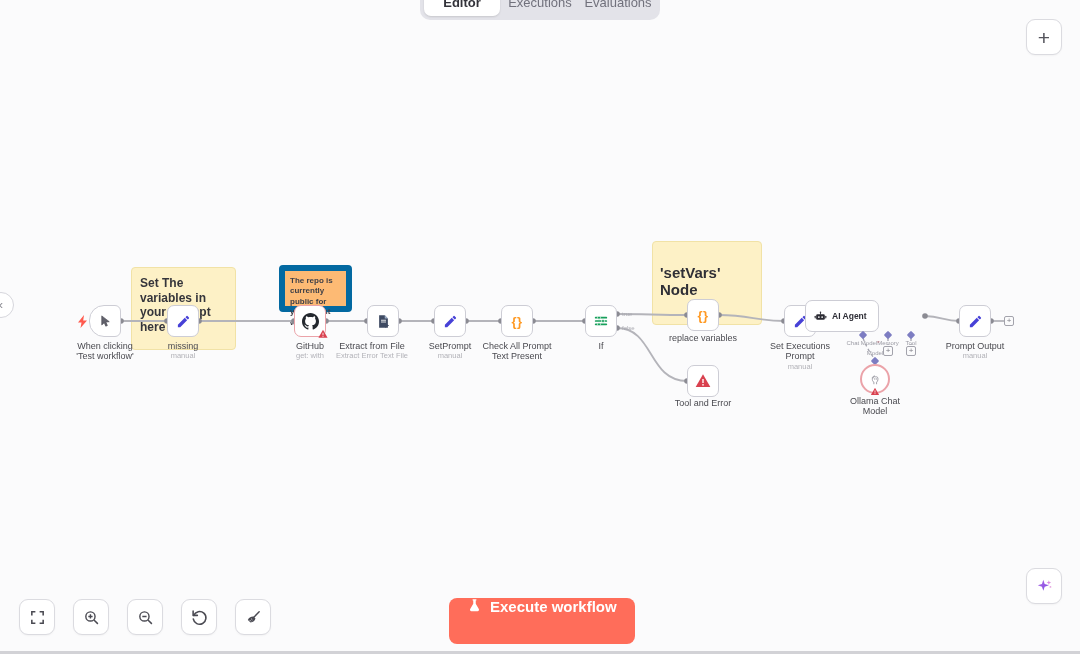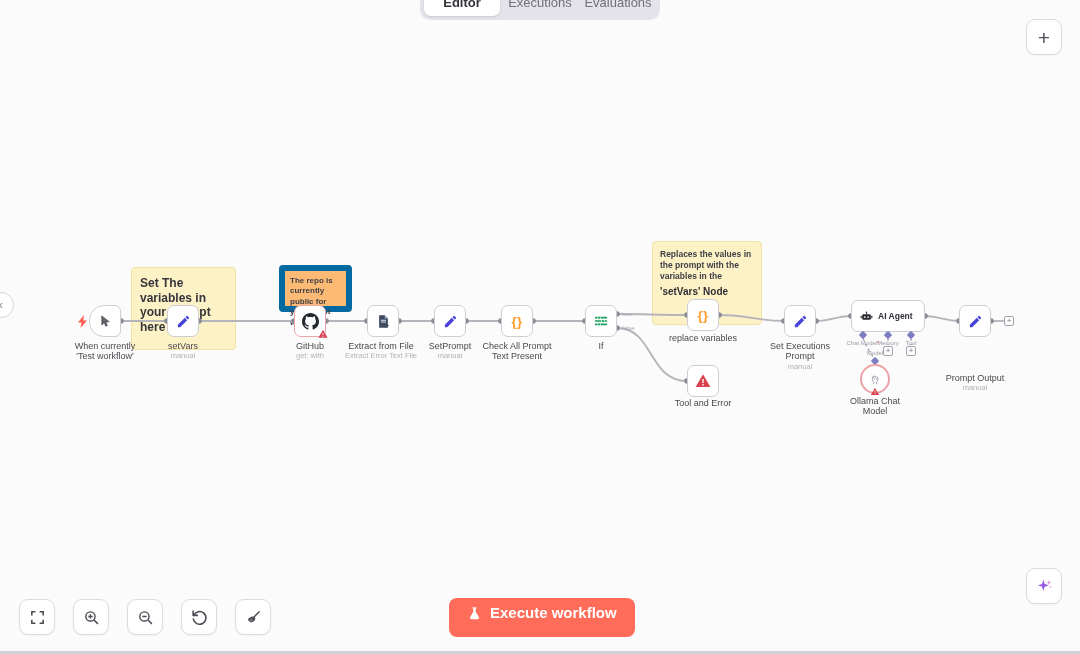--- a/index.html
+++ b/index.html
@@ -15,32 +15,32 @@
     font-size:13px; color:#71717c; border-radius:7px; cursor:pointer; white-space:nowrap; }
   .tab.active { background:#ffffff; color:#33333a; font-weight:600; box-shadow:0 1px 2px rgba(0,0,0,.12); }
 
   
   .icon-btn { position:absolute; width:36px; height:36px; background:#fff; border:1px solid #dbdbe0;
     border-radius:9px; display:flex; align-items:center; justify-content:center; cursor:pointer;
     box-shadow:0 1px 2px rgba(0,0,0,.04); z-index:6; }
   .plus-glyph { font-size:21px; color:#54545c; font-weight:400; line-height:1; }
 
   
-  .execute-btn { position:absolute; left:449px; top:598px; height:39px; padding:16px 18px;
+  .execute-btn { position:absolute; left:449px; top:598px; height:46px; padding:0 18px;
     background:#ff6d5a; border:none; border-radius:8px; color:#fff; font-size:15px; font-weight:600;
-    display:flex; align-items:flex-end; gap:8px; cursor:pointer; z-index:6; font-family:inherit; }
+    display:flex; align-items:flex-start; gap:8px; cursor:pointer; z-index:6; font-family:inherit; }
 
   
   .sticky { position:absolute; border-radius:4px; z-index:1; }
   .sticky.yellow { background:#fdf1c6; border:1px solid #f1e2a6; }
   .sticky.blue   { background:#fdba74; border:6px solid #0369a1;margin-left:8px; }
   .sticky.red    { background:#f8d7d4; border:1px solid #efc3c0; }
   .sticky-text-lg { font-size:12px; font-weight:600; color:#35353b; line-height:1.22; }
   .sticky-text-sm { font-size:8px; font-weight:600; color:#3e3f47; line-height:1.3; }
-  .sticky-head { font-size:10px; font-weight:700; color:#2f2f36; line-height:1.1; margin-top:4px; }
+  .sticky-head { font-size:15px; font-weight:700; color:#2f2f36; line-height:1.1; margin-top:16px; }
 
   
   .node { position:absolute; width:32px; height:32px; background:#fff; border:1.6px solid #cdcdd5;
     border-radius:7px; display:flex; align-items:center; justify-content:center; z-index:3; cursor:pointer; }
   .node.error { border-color:#eba3a9; }
   .node.trigger { border-radius:15px 6px 6px 15px; }
   .node.wide { width:74px; height:32px; justify-content:flex-start; padding-left:8px; gap:5px; }
   .node.round { width:30px; height:30px; border-radius:50%; border-width:2px; }
   .node-label { position:absolute; transform:translateX(-50%); text-align:center; z-index:3;
     font-size:9px; color:#4a4a50; line-height:1.15; pointer-events:none; }
@@ -79,21 +79,20 @@
     <span>‹</span>
   </div>
 
   <div class="sticky yellow" style="left:131px; top:267px; width:105px; height:83px; padding:8px;">
     <div class="sticky-text-lg">Set The variables in your prompt here</div>
   </div>
   <div class="sticky blue" style="left:271px; top:265px; width:73px; height:47px; padding:5px;">
     <div class="sticky-text-sm">The repo is currently public for you to test with</div>
   </div>
   <div class="sticky yellow" style="left:652px; top:241px; width:110px; height:84px; padding:7px;">
-    <div class="sticky-text-sm" style="font-size:8.5px;">Replaces the values in the prompt with the variables in the</div>
     <div class="sticky-head">'setVars' Node</div>
   </div>
 
   <svg width="1080" height="654" style="position:absolute; left:0; top:0; z-index:2; pointer-events:none;">
     <g stroke="#b4b4ba" stroke-width="1.8" fill="none">
       <path d="M121,321 H167"></path>
         <path d="M199,321 H294"></path>
         <path d="M326,321 H367"></path>
       <path d="M399,321 H434"></path>
         <path d="M466,321 H501"></path>
@@ -138,29 +137,29 @@
   </svg>
 
   <svg width="9" height="13" viewBox="0 0 9 13" style="position:absolute; left:78px; top:315px; z-index:3;">
     <path d="M6 0 L0 7.5 H3.5 L2.5 13 L9 5.5 H5.2 Z" fill="#ff5a4e"></path>
   </svg>
   <div class="node trigger" style="left:89px; top:305px;">
     <svg viewBox="0 0 24 24" width="15">
       <path fill="#62626c" stroke="#45454e" stroke-width="1" d="M6 3l0 14.5 4-3.6 2.4 5.6 2.6-1.1-2.4-5.5 5.4-.6z"></path>
     </svg>
   </div>
-  <div class="node-label" style="left:105px; top:341px; width:72px;">When currently 'Test workflow'</div>
+  <div class="node-label" style="left:105px; top:341px; width:72px;">When clicking 'Test workflow'</div>
 
   <div class="node" style="left:167px; top:305px;">
     <svg viewBox="0 0 24 24" width="15">
       <path fill="#4741d7" d="M3 17.25V21h3.75L17.8 9.94l-3.75-3.75L3 17.25zM20.7 7.04c.39-.39.39-1.02 0-1.41l-2.34-2.34a1 1 0 0 0-1.41 0l-1.83 1.83 3.75 3.75 1.83-1.83z"></path>
     </svg>
   </div>
   <div class="node-label" style="left:183px; top:341px; width:70px;">
-    <span>setVars</span>
+    <span>missing</span>
     <div class="node-sub">manual</div>
   </div>
 
   <div class="node error" style="left:294px; top:305px;">
     <svg viewBox="0 0 24 24" width="17">
       <path fill="#24292f" d="M12 0C5.37 0 0 5.37 0 12c0 5.3 3.44 9.8 8.2 11.39.6.11.82-.26.82-.58v-2.23c-3.34.73-4.03-1.61-4.03-1.61-.55-1.39-1.33-1.76-1.33-1.76-1.09-.74.08-.73.08-.73 1.2.09 1.84 1.24 1.84 1.24 1.07 1.83 2.8 1.3 3.49 1 .11-.78.42-1.31.76-1.61-2.66-.3-5.47-1.33-5.47-5.93 0-1.31.47-2.38 1.24-3.22-.12-.3-.54-1.52.12-3.18 0 0 1-.32 3.3 1.23.96-.27 1.98-.4 3-.4s2.04.13 3 .4c2.28-1.55 3.29-1.23 3.29-1.23.65 1.66.24 2.88.12 3.18.77.84 1.23 1.91 1.23 3.22 0 4.61-2.8 5.62-5.47 5.92.43.37.81 1.1.81 2.22v3.29c0 .32.22.7.83.58C20.57 21.8 24 17.3 24 12c0-6.63-5.37-12-12-12z"></path>
     </svg>
     <svg viewBox="0 0 24 24" width="10" class="warn-badge" style="right:-3px; bottom:-3px;">
       <path fill="#d9414f" d="M12 2L23 21H1z"></path>
         <rect x="11" y="9" width="2" height="6" fill="#fff"></rect>
@@ -173,21 +172,21 @@
   </div>
 
   <div class="node" style="left:367px; top:305px;">
     <svg viewBox="0 0 24 24" width="15">
       <path fill="#3f4b63" d="M5 2h9l5 5v15H5z"></path>
       <path fill="#9fb0c8" d="M14 2l5 5h-5z"></path>
       <path fill="#fff" d="M8 9h8v1.6H8zM8 12h8v1.6H8z" opacity=".85"></path>
       <path fill="#3f4b63" d="M14.5 15l6.5 3.5L14.5 22z"></path>
     </svg>
   </div>
-  <div class="node-label" style="left:381px; top:341px; width:80px;">
+  <div class="node-label" style="left:372px; top:341px; width:80px;">
     <span>Extract from File</span>
     <div class="node-sub">Extract Error Text File</div>
   </div>
 
   <div class="node" style="left:434px; top:305px;">
     <svg viewBox="0 0 24 24" width="15">
       <path fill="#4741d7" d="M3 17.25V21h3.75L17.8 9.94l-3.75-3.75L3 17.25zM20.7 7.04c.39-.39.39-1.02 0-1.41l-2.34-2.34a1 1 0 0 0-1.41 0l-1.83 1.83 3.75 3.75 1.83-1.83z"></path>
     </svg>
   </div>
   <div class="node-label" style="left:450px; top:341px; width:70px;">
@@ -233,21 +232,21 @@
   <div class="node" style="left:784px; top:305px;">
     <svg viewBox="0 0 24 24" width="15">
       <path fill="#4741d7" d="M3 17.25V21h3.75L17.8 9.94l-3.75-3.75L3 17.25zM20.7 7.04c.39-.39.39-1.02 0-1.41l-2.34-2.34a1 1 0 0 0-1.41 0l-1.83 1.83 3.75 3.75 1.83-1.83z"></path>
     </svg>
   </div>
   <div class="node-label" style="left:800px; top:341px; width:90px;">
     <span>Set Executions Prompt</span>
     <div class="node-sub">manual</div>
   </div>
 
-  <div class="node wide" style="left:851px; top:300px;">
+  <div class="node wide" style="left:805px; top:300px;">
     <svg viewBox="0 0 24 24" width="13">
       <rect x="4" y="8" width="16" height="10" rx="2.5" fill="#2a2a32"></rect>
       <circle cx="9" cy="13" r="1.6" fill="#fff"></circle>
         <circle cx="15" cy="13" r="1.6" fill="#fff"></circle>
       <rect x="11.2" y="4.5" width="1.6" height="4" fill="#2a2a32"></rect>
         <circle cx="12" cy="4" r="1.4" fill="#2a2a32"></circle>
       <rect x="1.2" y="10.5" width="2" height="5" rx="1" fill="#2a2a32"></rect>
         <rect x="20.8" y="10.5" width="2" height="5" rx="1" fill="#2a2a32"></rect>
     </svg>
     <span class="agent-title">AI Agent</span>
@@ -274,21 +273,21 @@
         <rect x="11" y="16.5" width="2" height="2.4" fill="#fff"></rect>
     </svg>
   </div>
   <div class="node-label" style="left:875px; top:396px; width:76px;">Ollama Chat Model</div>
 
   <div class="node" style="left:959px; top:305px;">
     <svg viewBox="0 0 24 24" width="15">
       <path fill="#4741d7" d="M3 17.25V21h3.75L17.8 9.94l-3.75-3.75L3 17.25zM20.7 7.04c.39-.39.39-1.02 0-1.41l-2.34-2.34a1 1 0 0 0-1.41 0l-1.83 1.83 3.75 3.75 1.83-1.83z"></path>
     </svg>
   </div>
-  <div class="node-label" style="left:975px; top:341px; width:70px;margin-top:32px;">
+  <div class="node-label" style="left:975px; top:341px; width:70px;">
     <span>Prompt Output</span>
     <div class="node-sub">manual</div>
   </div>
   <div class="mini-plus" style="left:1004px; top:316px;">+</div>
 
   <div class="icon-btn" style="left:19px; top:599px;">
     <svg viewBox="0 0 24 24" width="17" fill="none" stroke="#4a4a52" stroke-width="2.2">
       <path d="M4 9V4h5M15 4h5v5M20 15v5h-5M9 20H4v-5"></path>
     </svg>
   </div>

